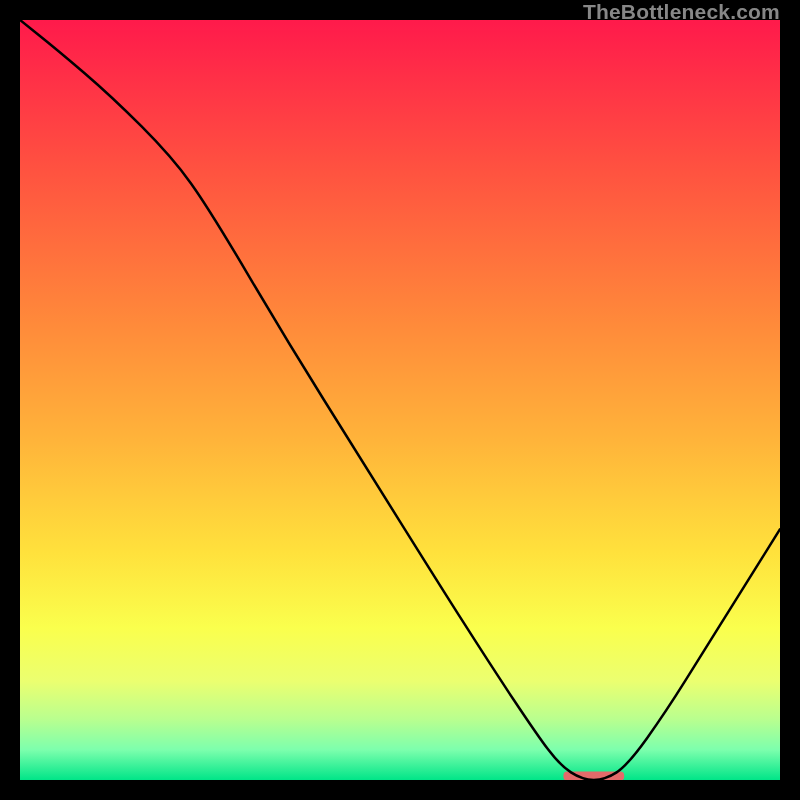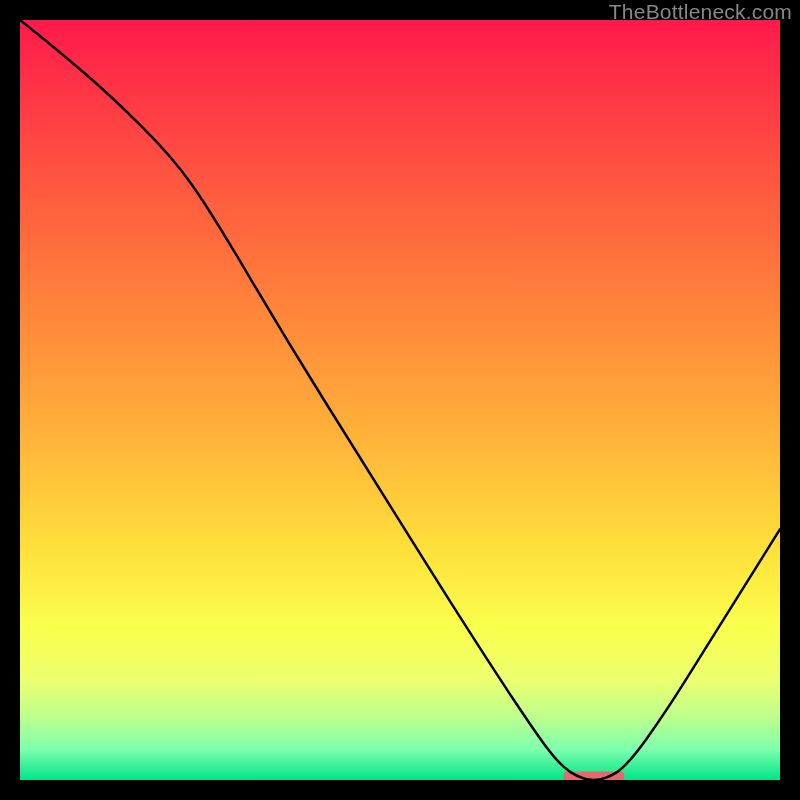--- a/index.html
+++ b/index.html
@@ -20,24 +20,24 @@
   .plot {
     position: absolute;
     left: 20px;
     top: 20px;
     width: 760px;
     height: 760px;
   }
   .watermark {
     position: absolute;
     top: 0;
-    right: 8px;
+    right: 20px;
     font-family: Arial, Helvetica, sans-serif;
     font-size: 21px;
-    font-weight: 400;
+    font-weight: 700;
     color: #878787;
     letter-spacing: 0.2px;
     user-select: none;
   }
   svg { display: block; }
 </style>
 </head>
 <body>
 
 <div class="frame">

